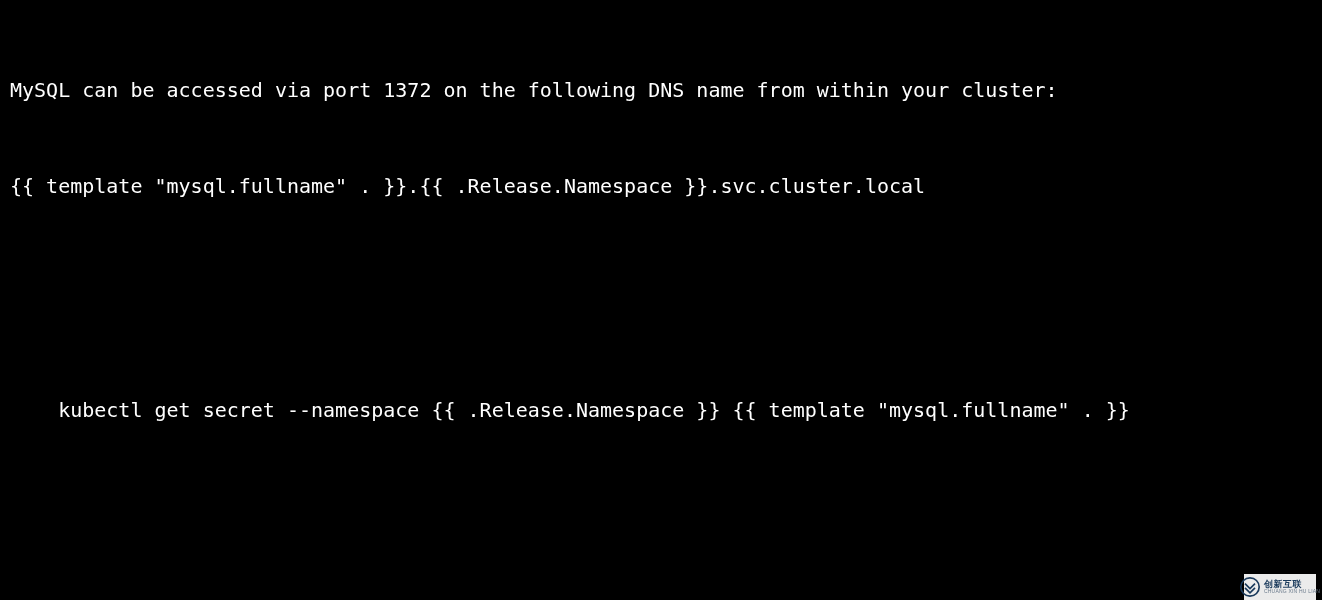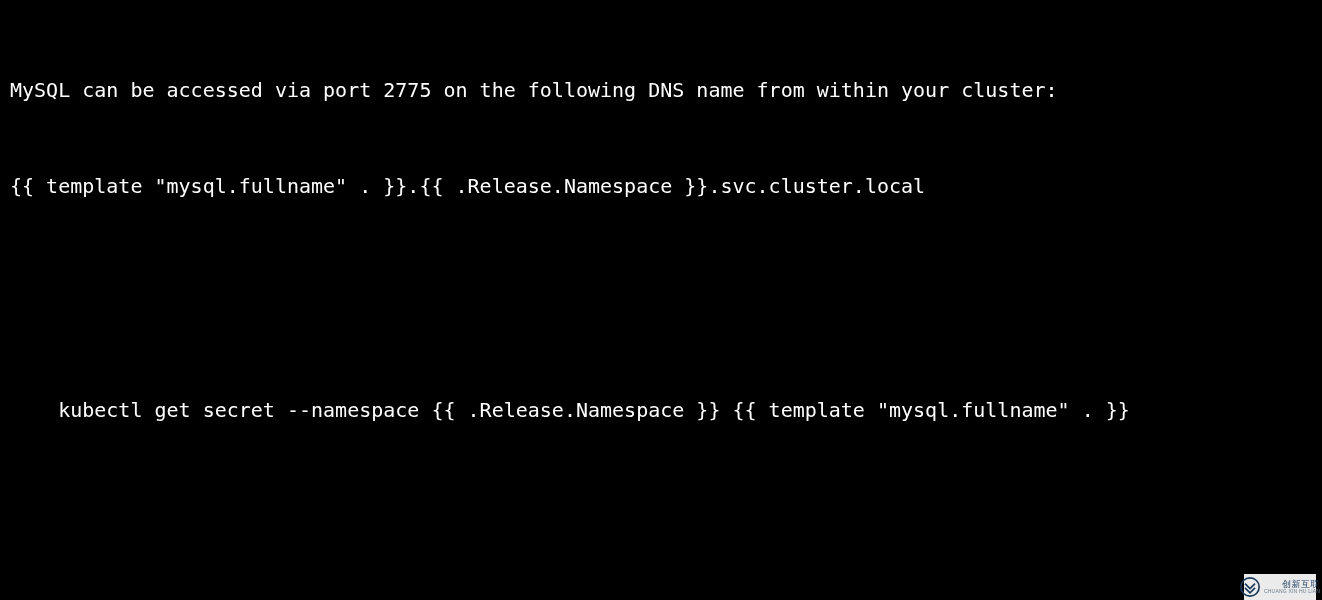--- a/index.html
+++ b/index.html
@@ -46,35 +46,34 @@
   }
   .wm-glyph svg { display: block; }
   .wm-text {
     display: flex;
     flex-direction: column;
     line-height: 1;
   }
   .wm-text .cn {
     color: #1a3a5c;
     font-size: 9px;
-    font-weight: 400;
+    font-weight: 700;
     letter-spacing: 0.5px;
-    text-align: right;
   }
   .wm-text .py {
     color: #6a7a8c;
     font-size: 5px;
     letter-spacing: 0.2px;
   }
 </style>
 </head>
 <body>
 
 <div class="terminal">
-  <span class="line">MySQL can be accessed via port 2775 on the following DNS name from within your cluster:</span>
+  <span class="line">MySQL can be accessed via port 1372 on the following DNS name from within your cluster:</span>
   <span class="line">{{ template "mysql.fullname" . }}.{{ .Release.Namespace }}.svc.cluster.local</span>
   <span class="line"></span>
   <span class="line"></span>
   <span class="line">    kubectl get secret --namespace {{ .Release.Namespace }} {{ template "mysql.fullname" . }}</span>
   <span class="line"></span>
   
   <span class="line"></span>
   
   <span class="line"></span>
   

